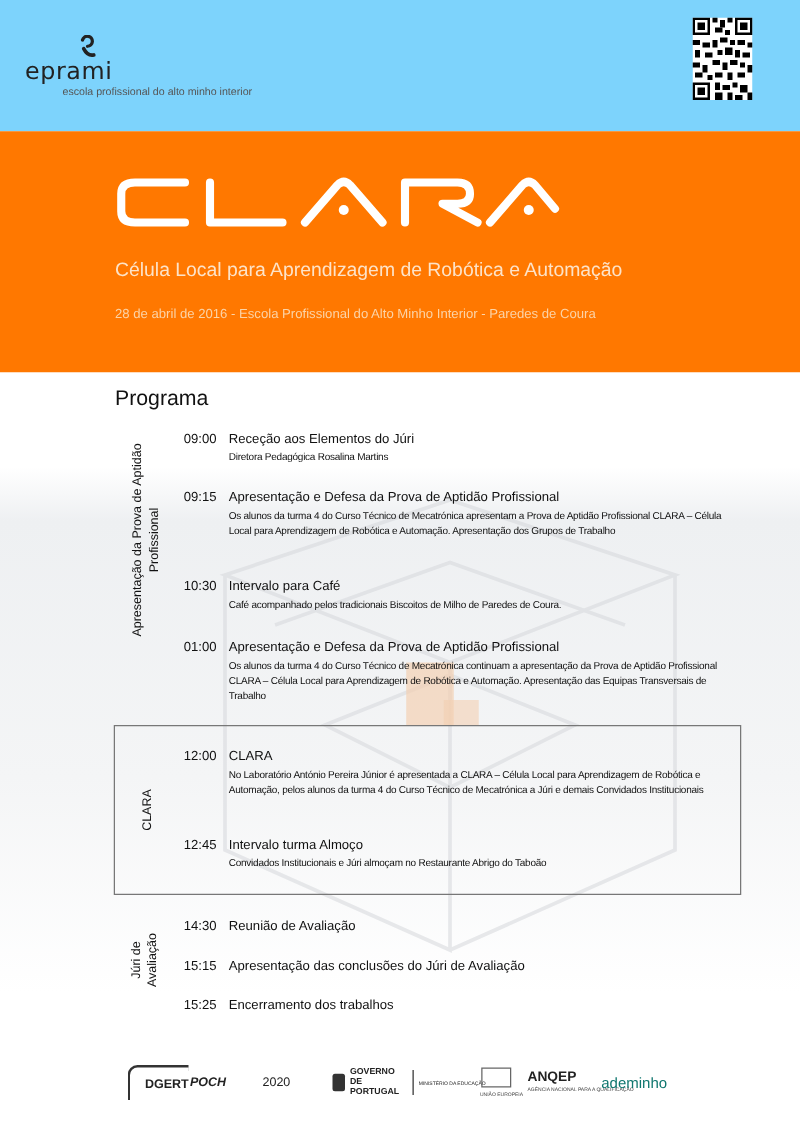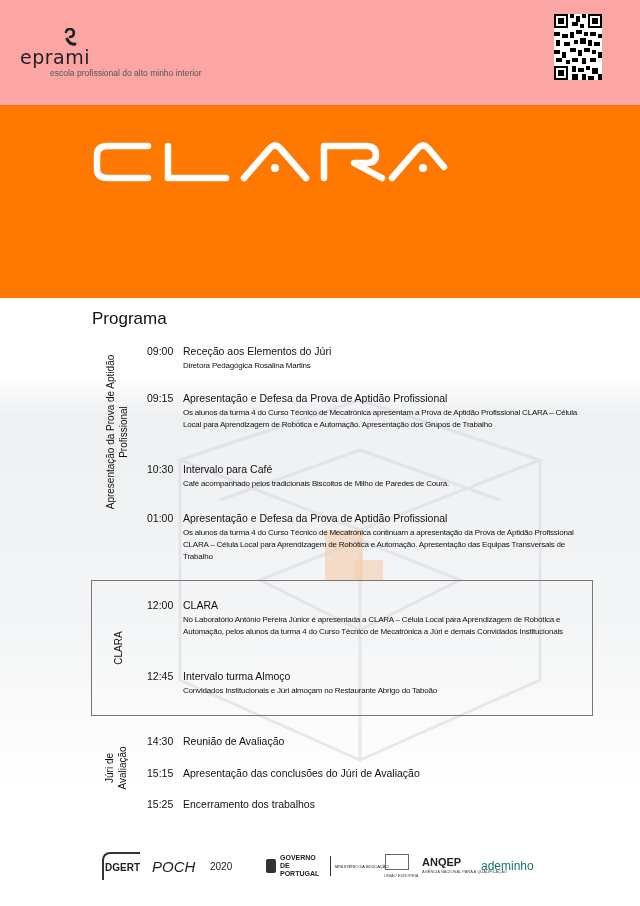--- a/index.html
+++ b/index.html
@@ -1,19 +1,19 @@
 <!DOCTYPE html>
 <html><head>
   <meta charset="utf-8">
   <style>
     * { margin: 0; padding: 0; box-sizing: border-box; }
     html, body { width: 640px; height: 906px; overflow: hidden; background: #ffffff; }
     body { font-family: "Liberation Sans", "DejaVu Sans", sans-serif; color: #111; position: relative; }
 
-    .header { position: absolute; left: 0; top: 0; width: 640px; height: 105px; background: #fca5a5; }
+    .header { position: absolute; left: 0; top: 0; width: 640px; height: 105px; background: #7dd3fc; }
     .logo { position: absolute; left: 20px; top: 28px; }
     .logo-mark { position: absolute; left: 42px; top: 0; width: 16px; height: 20px; }
     .logo-name { position: absolute; left: 0; top: 18px; font-size: 19px; letter-spacing: 0.5px; color: #222; font-family: "DejaVu Sans", sans-serif; }
     .logo-sub { position: absolute; left: 30px; top: 40px; width: 200px; font-size: 8.5px; color: #555; white-space: nowrap; }
     .qr { position: absolute; left: 554px; top: 14px; width: 48px; height: 66px; }
 
     .banner { position: absolute; left: 0; top: 105px; width: 640px; height: 193px; background: #ff7800; }
     .banner-logo { position: absolute; left: 92px; top: 36px; width: 356px; height: 42px; }
     .banner-subtitle { position: absolute; left: 92px; top: 103px; font-size: 15.5px; color: #fde3c8; white-space: nowrap; }
     .banner-date { position: absolute; left: 92px; top: 140px; font-size: 10.5px; color: #fcd3a6; white-space: nowrap; }
@@ -28,22 +28,22 @@
 
     .clara-box { position: absolute; left: 91px; top: 580px; width: 502px; height: 136px; border: 1.5px solid #777; }
 
     .item { position: absolute; left: 147px; }
     .item .time { position: absolute; left: 0; top: 0; font-size: 10.5px; color: #111; white-space: nowrap; }
     .item .title { position: absolute; left: 36px; top: 0; font-size: 10.5px; color: #111; white-space: nowrap; }
     .item .desc { position: absolute; left: 36px; top: 15px; width: 410px; font-size: 8px; line-height: 12px; color: #111; letter-spacing: -0.2px; }
 
     .footer { position: absolute; left: 0; top: 840px; width: 640px; height: 66px; background: #fff; }
     .fl { position: absolute; top: 12px; height: 28px; font-size: 9px; color: #222; display: flex; align-items: center; white-space: nowrap; }
-    .fl-dgert { left: 102px; font-weight: bold; font-size: 10px; border-left: 2px solid #333; border-top: 2px solid #333; border-radius: 8px 0 0 0; padding-left: 1px; }
-    .fl-poch { left: 152px; font-weight: normal; font-size: 15px; font-style: italic; }
+    .fl-dgert { left: 102px; font-weight: bold; font-size: 10px; border-left: 2px solid #333; border-top: 2px solid #333; border-radius: 8px 0 0 0; padding-left: 12px; }
+    .fl-poch { left: 152px; font-weight: bold; font-size: 10px; font-style: italic; }
     .fl-2020 { left: 210px; font-size: 10px; }
     .fl-gov { left: 266px; font-size: 7px; font-weight: bold; line-height: 8px; }
     .fl-gov .sq { width: 10px; height: 14px; background: #333; border-radius: 2px; margin-right: 4px; }
     .fl-min { left: 330px; font-size: 4px; border-left: 1px solid #333; padding-left: 4px; height: 20px; top: 16px; }
     .fl-eu { left: 385px; width: 24px; height: 16px; border: 1px solid #666; top: 14px; }
     .fl-eu-txt { left: 384px; top: 32px; font-size: 4px; height: 6px; color: #444; }
     .fl-anqep { left: 422px; font-size: 11px; font-weight: bold; top: 8px; }
     .fl-anqep-sub { left: 422px; top: 26px; font-size: 4px; height: 10px; color: #444; }
     .fl-ademinho { left: 481px; font-size: 12px; color: #0f766e; }
   </style>
@@ -124,20 +124,22 @@
 
       <path d="M152 37 L178 7 Q183 2 188 7 L214 37"></path>
 
       <path d="M232 37 V5 H274 Q284 5 284 14 Q284 22 274 22 H262 L290 37"></path>
 
       <path d="M300 37 L326 7 Q331 2 336 7 L352 26"></path>
     </g>
     <circle cx="183" cy="27" r="4" fill="#fff"></circle>
     <circle cx="331" cy="27" r="4" fill="#fff"></circle>
   </svg>
+  <div class="banner-subtitle">Célula Local para Aprendizagem de Robótica e Automação</div>
+  <div class="banner-date">28 de abril de 2016 - Escola Profissional do Alto Minho Interior - Paredes de Coura</div>
 </div>
 
 <div class="body-bg"></div>
 <svg class="robot-graphic" viewBox="0 0 400 400">
   <g fill="none" stroke="#d6d8dc" stroke-width="3">
     <path d="M20 80 L200 20 L380 80 L200 150 Z"></path>
     <path d="M20 80 V300 L200 380 V150"></path>
     <path d="M380 80 V300 L200 380"></path>
     <path d="M60 120 L200 70 L340 120"></path>
     <path d="M100 200 L200 160 L300 200 L200 250 Z"></path>

